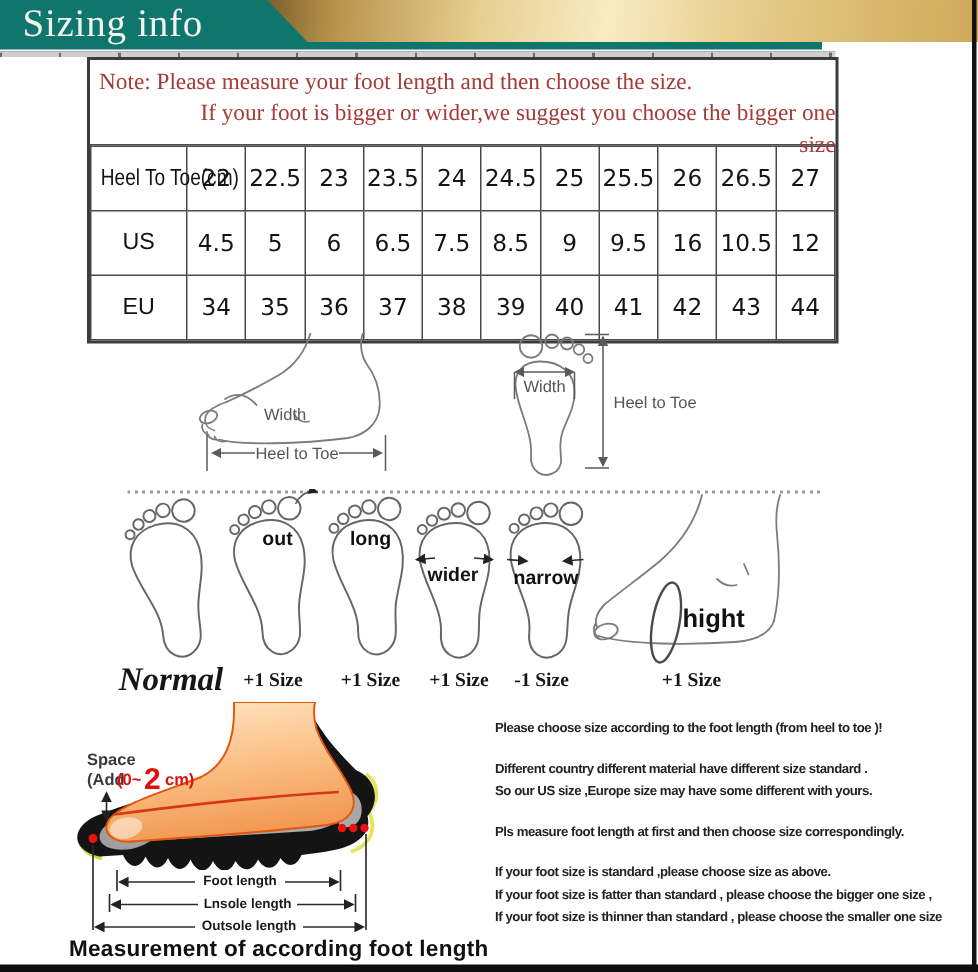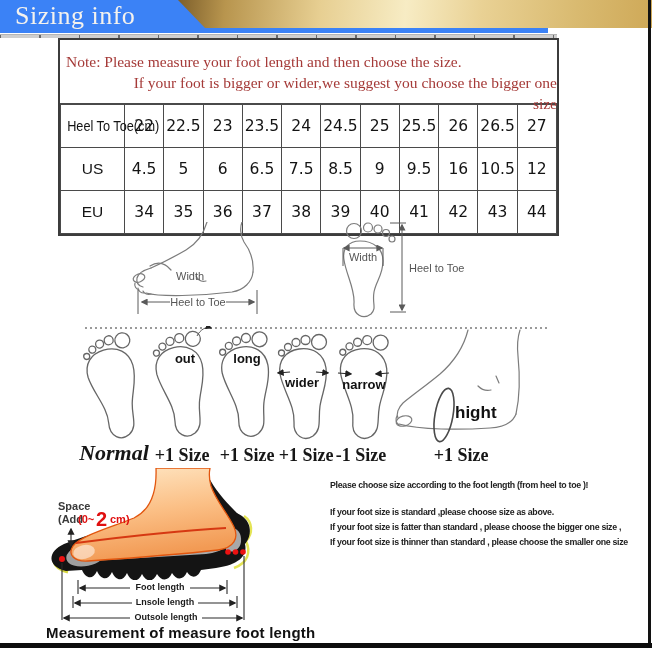--- a/index.html
+++ b/index.html
@@ -1,31 +1,31 @@
 <!DOCTYPE html>
 <html><head>
 <meta charset="utf-8">
 <style>
   html,body{margin:0;padding:0;background:#fff;}
   .page{position:relative;width:652px;height:648px;background:#fff;overflow:hidden;
         font-family:"Liberation Sans",sans-serif;}
   
-  .topbar{position:absolute;left:0;top:0;width:548px;height:33px;background:#3b82f6;}
+  .topbar{position:absolute;left:0;top:0;width:548px;height:33px;background:#0f766e;}
   .title{position:absolute;left:15px;top:1px;font-family:"Liberation Serif",serif;
          font-size:26px;color:#f4f2ee;letter-spacing:.5px;}
   .gold-ribbon{position:absolute;left:178px;top:0;width:474px;height:28px;
     background:linear-gradient(95deg,#7d5f2b 0%,#b8954e 10%,#e7cf92 30%,#f7ecc4 48%,#e9d194 64%,#d9ba70 84%,#cfa958 100%);
     clip-path:polygon(0 0,100% 0,100% 100%,27px 100%);}
   
   .tick-strip{position:absolute;left:0;top:34px;width:557px;height:3px;
     border-top:1px solid #b5b5b5;
     background:repeating-linear-gradient(90deg,#6a6a6a 0 1.5px,#cfcfcf 1.5px 39.5px);}
   
   .size-block{position:absolute;left:58px;top:38px;width:497px;border:2px solid #3c3c3c;background:#fff;}
-  .note{height:52px;border-bottom:1px solid #4a4a4a;padding-top:11px;
+  .note{height:52px;border-bottom:1px solid #4a4a4a;padding-top:4px;
         font-family:"Liberation Serif",serif;font-size:15.5px;color:#a53a38;line-height:21px;}
   .note .l1{padding-left:6px;}
   .note .l2{padding-left:48px;text-align:right;}
   table.sizes{border-collapse:collapse;width:100%;table-layout:fixed;}
   table.sizes td{border:1px solid #4a4a4a;text-align:center;height:42px;
       font-family:"DejaVu Sans",sans-serif;font-size:15.5px;color:#141414;padding:0;}
   table.sizes tr td:first-child{font-family:"Liberation Sans",sans-serif;}
   td.lbl-small{font-size:10px;transform:scaleX(.82);white-space:nowrap;}
   td.lbl-big{font-size:21px;color:#222;}
   
@@ -34,21 +34,21 @@
     background:repeating-linear-gradient(90deg,#9a9a9a 0 2px,transparent 2px 5px);}
   .feet-svg{position:absolute;left:0;top:326px;}
   .sketch{stroke:#7c7c7c;fill:none;stroke-width:1.2;stroke-linecap:round;}
   .mline{stroke:#5a5a5a;stroke-width:1;fill:none;}
   .mtext{font-family:"Liberation Sans",sans-serif;font-size:11px;fill:#555;}
   .fp{fill:#fff;stroke:#666;stroke-width:1.3;}
   .ftext{font-family:"Liberation Sans",sans-serif;font-size:13px;font-weight:bold;fill:#111;}
   .ftext-big{font-family:"Liberation Sans",sans-serif;font-size:17px;font-weight:bold;fill:#111;}
   .foot-captions{position:absolute;left:0;top:443px;width:652px;height:24px;}
   .foot-cap{position:absolute;top:2px;width:64px;text-align:center;
-     font-family:"Liberation Serif",serif;font-weight:bold;font-size:18px;color:#161616;}
+     font-family:"Liberation Serif",serif;font-weight:bold;font-size:13px;color:#161616;}
   .cap-0{left:70px;width:88px;font-size:22px;font-style:italic;top:-3px;}
   .cap-1{left:150px;} .cap-2{left:215px;} .cap-3{left:274px;} .cap-4{left:329px;} .cap-5{left:429px;}
   
   .shoe-svg{position:absolute;left:40px;top:468px;}
   .space-l{font-family:"Liberation Sans",sans-serif;font-size:11px;font-weight:bold;fill:#3a3a3a;}
   .space-red{font-family:"Liberation Sans",sans-serif;font-size:11px;font-weight:bold;fill:#e01010;}
   .space-red-big{font-family:"Liberation Sans",sans-serif;font-size:20px;font-weight:bold;fill:#e01010;}
   .arrow-line{stroke:#2a2a2a;stroke-width:1.1;}
   .atext{font-family:"Liberation Sans",sans-serif;font-size:9px;font-weight:bold;fill:#1a1a1a;}
   .caption{position:absolute;left:46px;top:624px;font-size:15px;font-weight:bold;color:#111;
@@ -277,25 +277,32 @@
       <rect x="90" y="112" width="60" height="13" fill="#fff"></rect>
       <text class="atext" x="120" y="122" text-anchor="middle">Foot length</text>
       <line class="arrow-line" x1="35" y1="135" x2="195" y2="135" marker-start="url(#arrB)" marker-end="url(#arrB)"></line>
       <rect x="92" y="127" width="66" height="13" fill="#fff"></rect>
       <text class="atext" x="125" y="137" text-anchor="middle">Lnsole length</text>
       <line class="arrow-line" x1="24" y1="150" x2="202" y2="150" marker-start="url(#arrB)" marker-end="url(#arrB)"></line>
       <rect x="90" y="142" width="72" height="13" fill="#fff"></rect>
       <text class="atext" x="126" y="152" text-anchor="middle">Outsole length</text>
     </g>
   </svg>
-  <div class="caption">Measurement of measure foot length</div>
+  <div class="caption">Measurement of according foot length</div>
 
   <div class="tips">
       <div class="tip-para">
         <div>Please choose size according to the foot length (from heel to toe )!</div>
+      </div>
+      <div class="tip-para">
+        <div>Different country different material have different size standard .</div>
+        <div>So our US size ,Europe size may have some different with yours.</div>
+      </div>
+      <div class="tip-para">
+        <div>Pls measure foot length at first and then choose size correspondingly.</div>
       </div>
       <div class="tip-para">
         <div>If your foot size is standard ,please choose size as above.</div>
         <div>If your foot size is fatter than standard , please choose the bigger one size ,</div>
         <div>If your foot size is thinner than standard , please choose the smaller one size</div>
       </div>
     </div>
 
   <div class="right-edge"></div>
   <div class="bottom-bar"></div>

